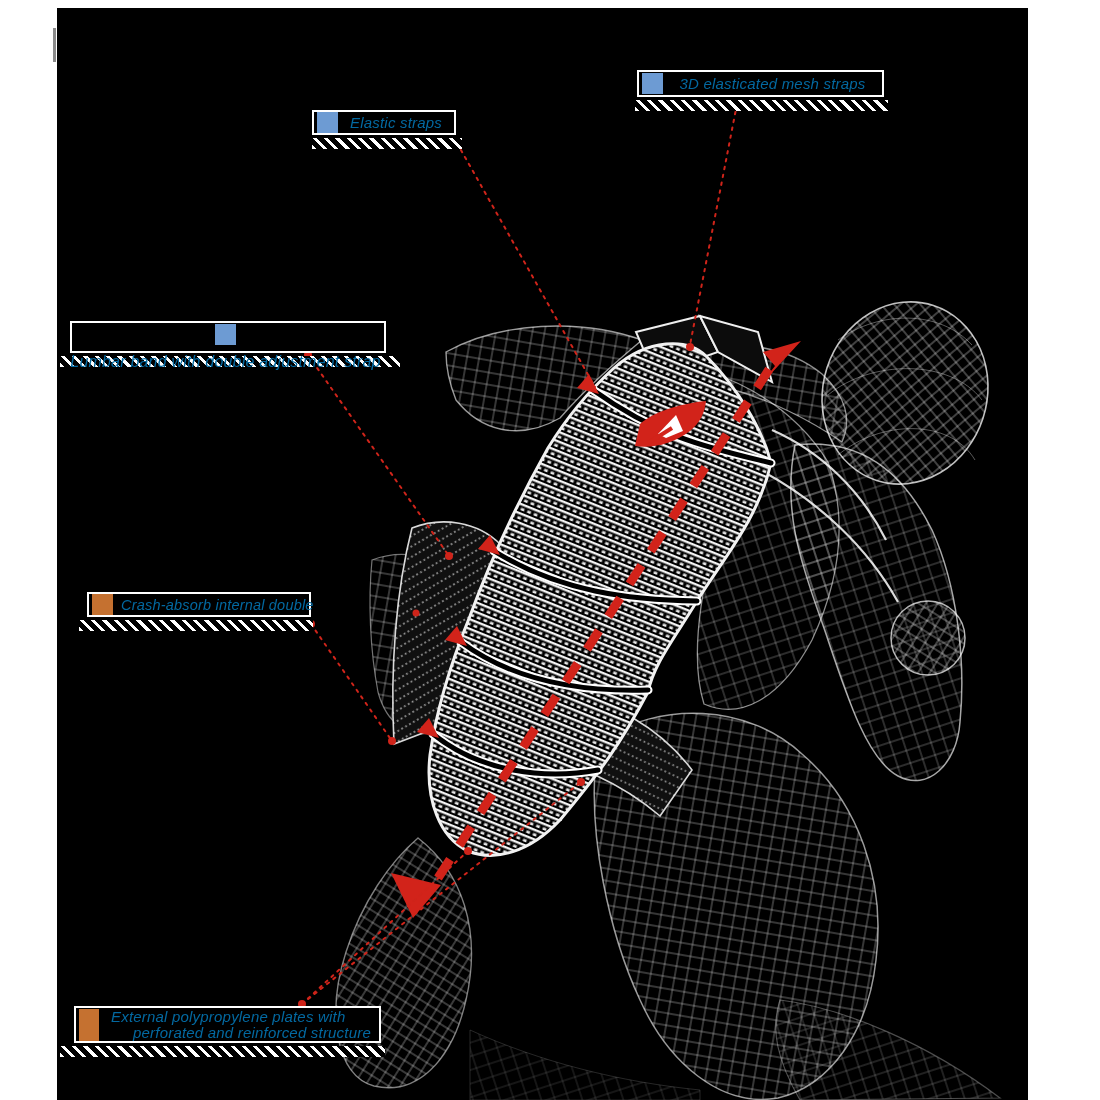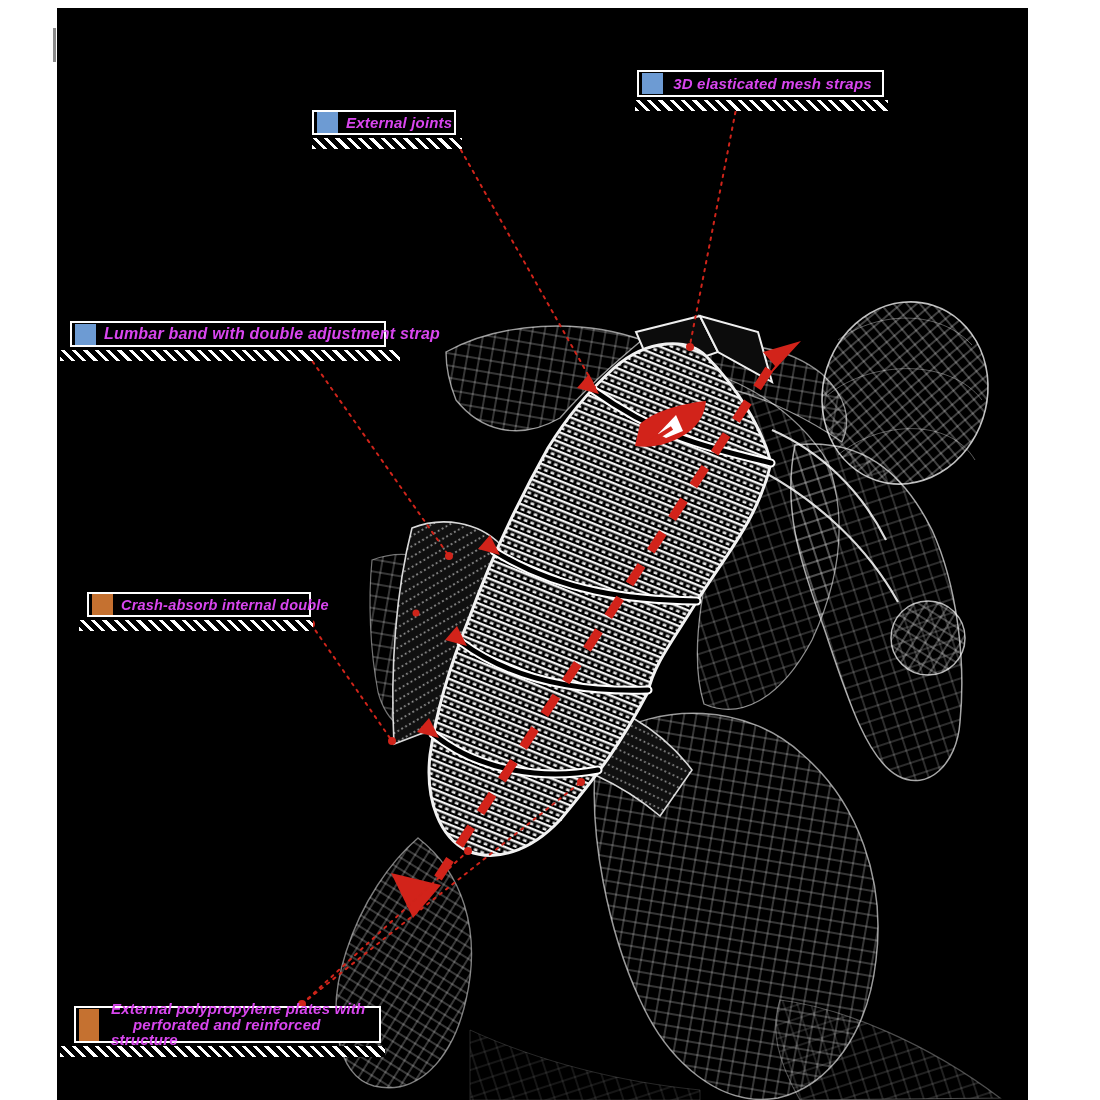--- a/index.html
+++ b/index.html
@@ -7,21 +7,21 @@
          font-family:"Liberation Sans", sans-serif;}
   .panel{position:absolute;left:57px;top:8px;width:971px;height:1092px;background:#000;}
   .edge-artifact{position:absolute;left:53px;top:28px;width:3px;height:34px;background:#8a8a8a;}
   svg.scene{position:absolute;left:0;top:0;width:1100px;height:1100px;}
 
   .callout{position:absolute;}
   .callout-box{display:flex;align-items:center;gap:8px;background:#000;border:2px solid #fff;
                padding:1px 8px 1px 3px;box-sizing:border-box;}
   .swatch{flex:0 0 auto;width:21px;height:21px;}
   .swatch.tall{width:20px;height:32px;}
-  .callout-text{flex:1;color:#d946ef;font-style:italic;font-weight:700;font-size:15px;
+  .callout-text{flex:1;color:#0369a1;font-style:italic;font-weight:400;font-size:15px;
                 text-align:center;letter-spacing:.2px;white-space:nowrap;}
   .callout-text.big{font-size:16px;}
   .callout-text.two-line{text-align:left;white-space:normal;line-height:1.06;font-size:15px;padding-left:4px;}
   .hatch{height:11px;margin-top:3px;
          background:repeating-linear-gradient(45deg,#ffffff 0 3px,#000000 3px 8px);}
 </style>
 </head>
 <body>
 
 <div class="stage">
@@ -155,27 +155,27 @@
     <div class="callout-box" style="height:27px;">
       <span class="swatch" style="background:#6d9bd3"></span>
       <span class="callout-text">3D elasticated mesh straps</span>
     </div>
     <div class="hatch" style="margin-left:-2px;width:253px;"></div>
   </div>
 
   <div class="callout" style="left:312px;top:110px;width:144px;">
     <div class="callout-box" style="height:25px;">
       <span class="swatch" style="background:#6d9bd3"></span>
-      <span class="callout-text">External joints</span>
+      <span class="callout-text">Elastic straps</span>
     </div>
     <div class="hatch" style="width:150px;"></div>
   </div>
 
   <div class="callout" style="left:70px;top:321px;width:316px;">
-    <div class="callout-box" style="height:26px;">
+    <div class="callout-box" style="height:32px;flex-direction:column;">
       <span class="swatch" style="background:#6d9bd3"></span>
       <span class="callout-text big">Lumbar band with double adjustment strap</span>
     </div>
     <div class="hatch" style="margin-left:-10px;width:340px;"></div>
   </div>
 
   <div class="callout" style="left:87px;top:592px;width:224px;">
     <div class="callout-box" style="height:25px;">
       <span class="swatch" style="background:#c57130"></span>
       <span class="callout-text" style="font-size:14.5px;">Crash-absorb internal double</span>

